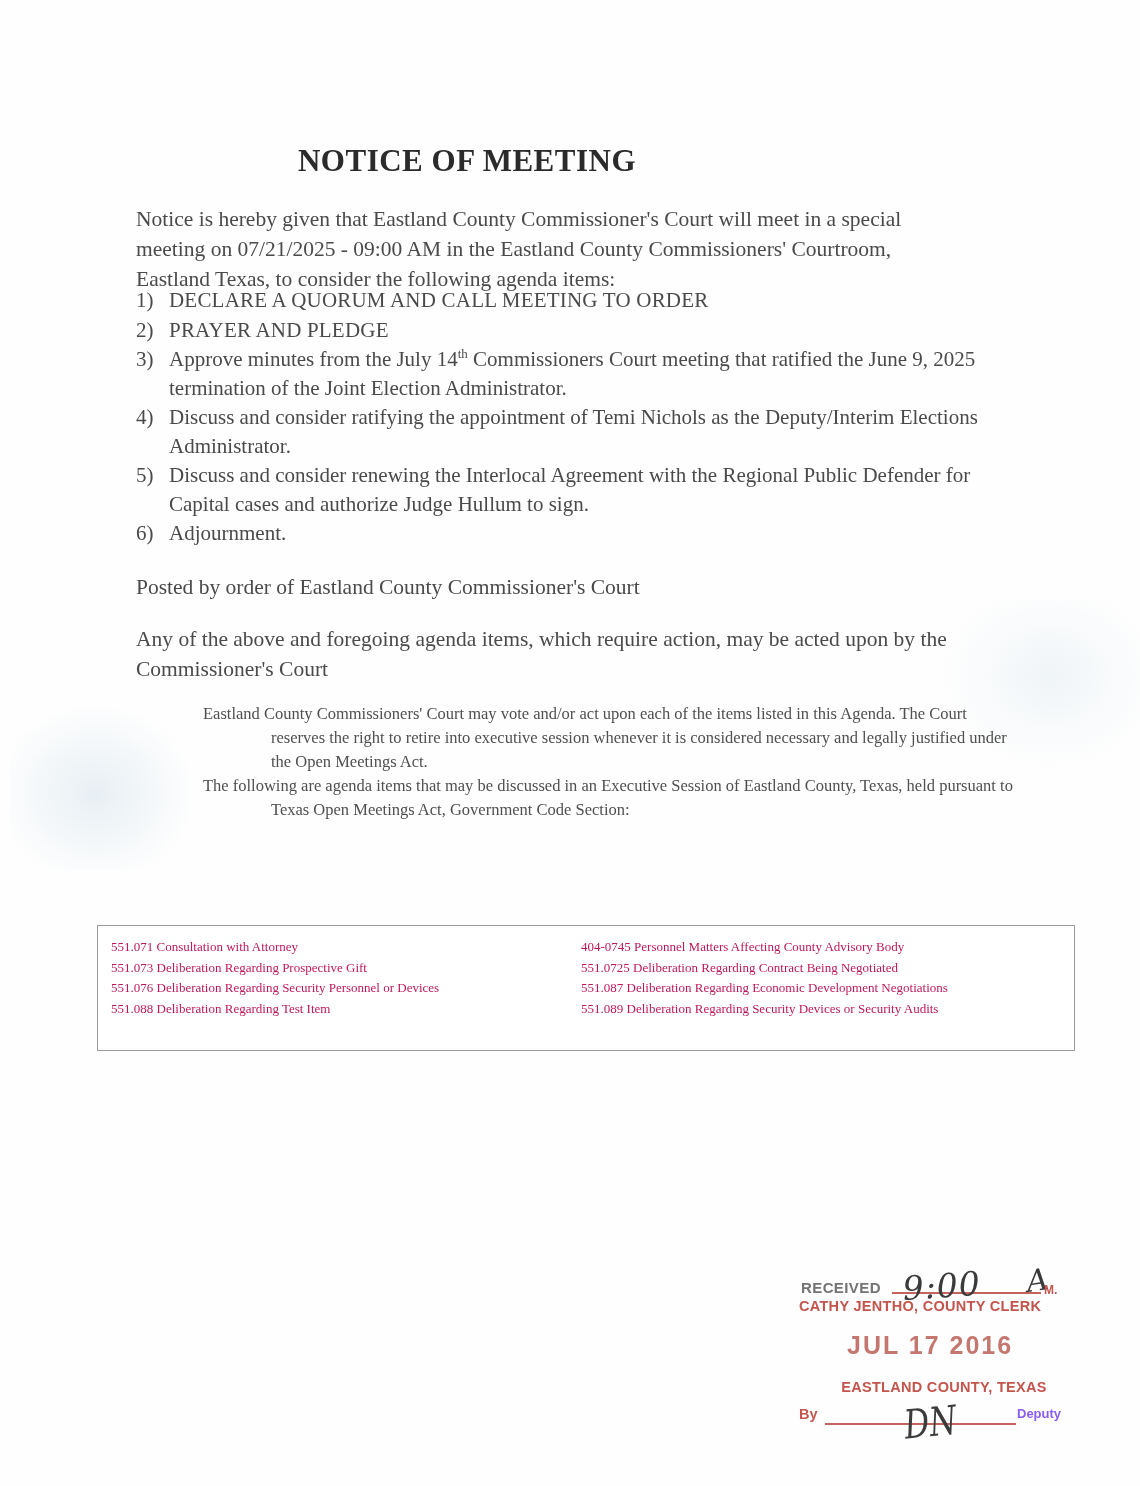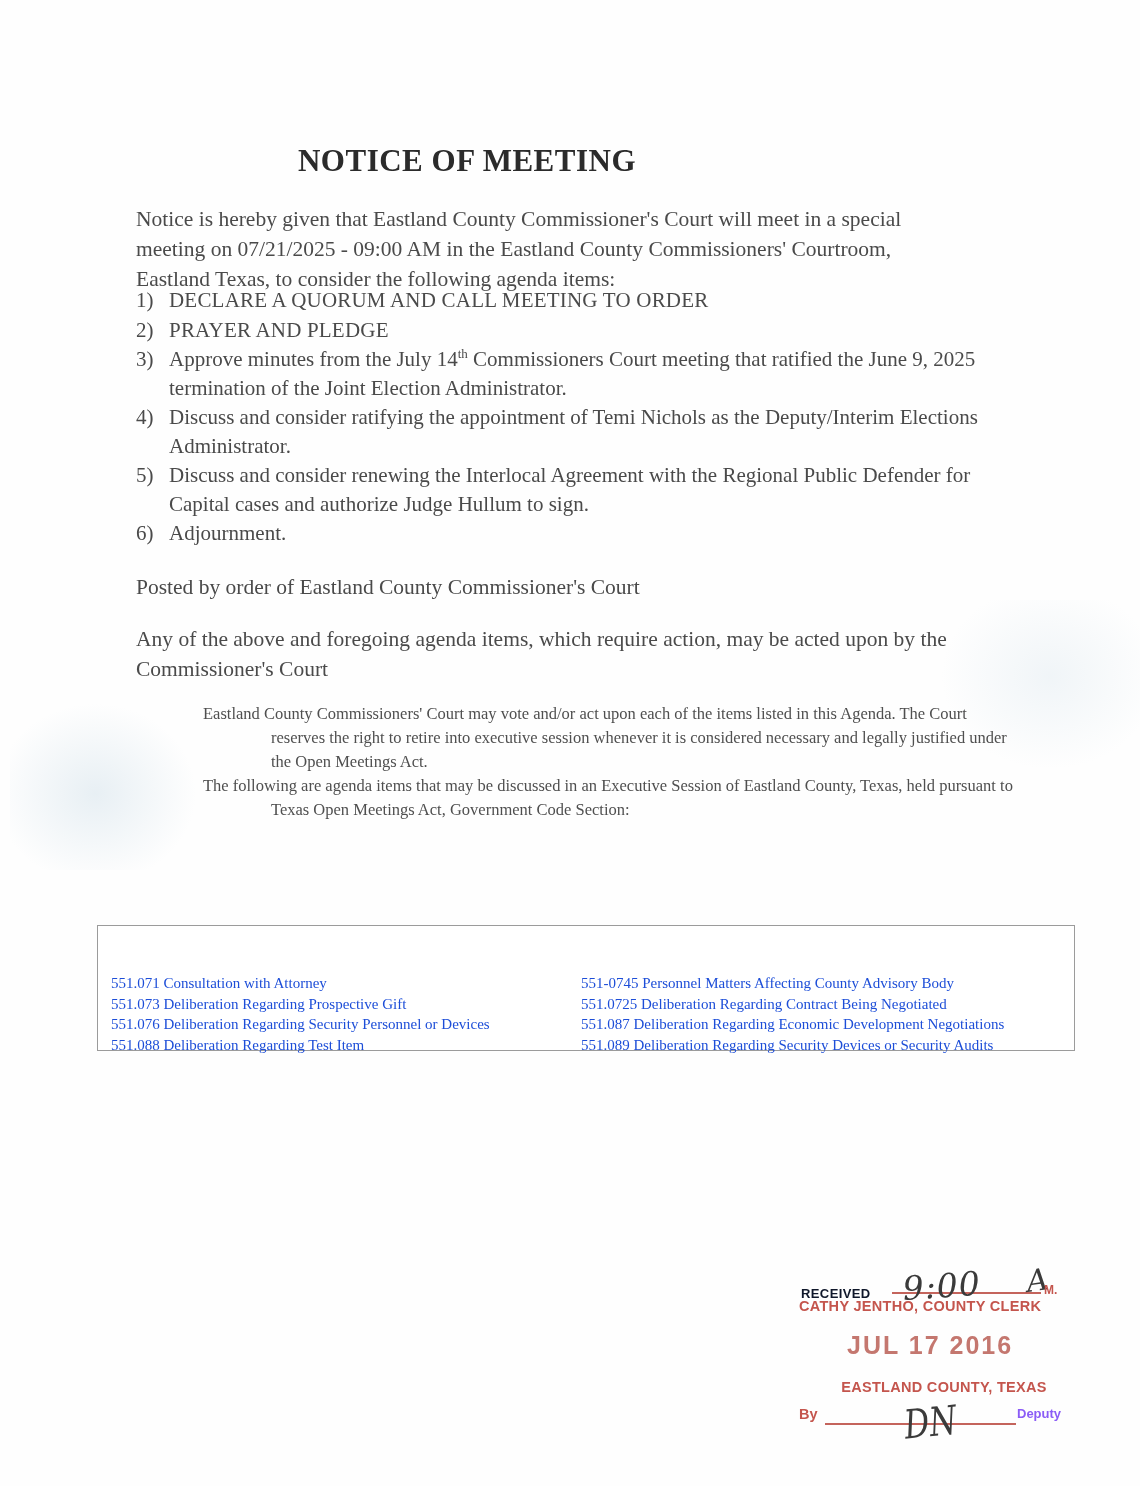--- a/index.html
+++ b/index.html
@@ -138,24 +138,23 @@
     height: 126px;
     border: 1px solid #9b9b9b;
     box-sizing: border-box;
     background: #ffffff;
   }
   #code-box-inner {
     display: flex;
     padding: 11px 0 0 13px;
   }
   .code-col {
-    font-size: 15px;
+    font-size: 13px;
     line-height: 20.5px;
-    color: #1d4ed8;
-    margin-top: 36px;
+    color: #be185d;
   }
   #code-col-left { width: 470px; flex: 0 0 470px; }
   #code-col-right { flex: 1 1 auto; }
   .code-line { white-space: nowrap; }
 
   #received-stamp {
     position: absolute;
     left: 795px;
     top: 1236px;
     width: 290px;
@@ -166,25 +165,25 @@
   #stamp-received-row {
     position: absolute;
     left: 6px;
     top: 38px;
     width: 280px;
     height: 22px;
   }
   #stamp-received-label {
     position: absolute;
     left: 0;
-    top: 12px;
-    font-size: 13px;
+    top: 5px;
+    font-size: 15px;
     font-weight: bold;
     letter-spacing: 0.4px;
-    color: #0f172a;
+    color: #737373;
   }
   #stamp-rule {
     position: absolute;
     left: 91px;
     top: 18px;
     width: 149px;
     height: 1.6px;
     background: #c4645c;
   }
   #stamp-am-suffix {
@@ -348,21 +347,21 @@
 
   <div id="code-box">
     <div id="code-box-inner">
       <div class="code-col" id="code-col-left">
         <div class="code-line">551.071 Consultation with Attorney</div>
         <div class="code-line">551.073 Deliberation Regarding Prospective Gift</div>
         <div class="code-line">551.076 Deliberation Regarding Security Personnel or Devices</div>
         <div class="code-line">551.088 Deliberation Regarding Test Item</div>
       </div>
       <div class="code-col" id="code-col-right">
-        <div class="code-line">551-0745 Personnel Matters Affecting County Advisory Body</div>
+        <div class="code-line">404-0745 Personnel Matters Affecting County Advisory Body</div>
         <div class="code-line">551.0725 Deliberation Regarding Contract Being Negotiated</div>
         <div class="code-line">551.087 Deliberation Regarding Economic Development Negotiations</div>
         <div class="code-line">551.089 Deliberation Regarding Security Devices or Security Audits</div>
       </div>
     </div>
   </div>
 
   <div id="received-stamp">
 
     <div id="stamp-received-row">

